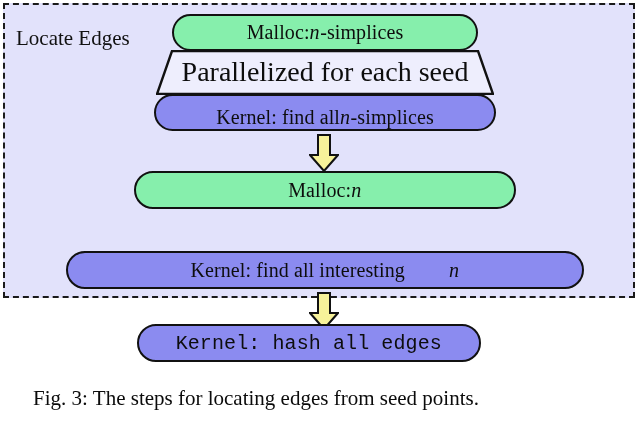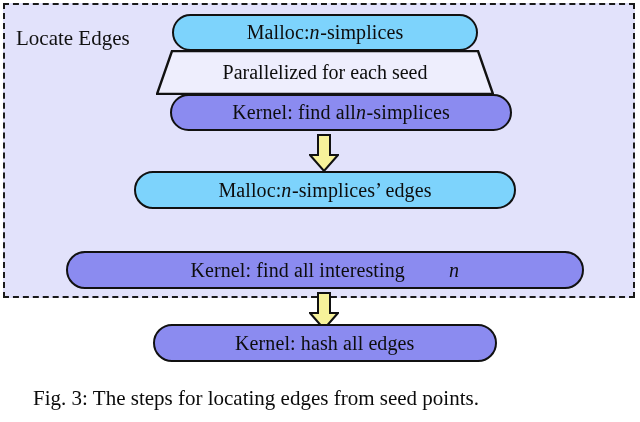--- a/index.html
+++ b/index.html
@@ -45,39 +45,39 @@
     border: 2px solid #111;
     border-radius: 999px;
     display: flex;
     align-items: center;
     justify-content: center;
     color: #0d0d0d;
     white-space: nowrap;
     font-size: 20px;
     letter-spacing: 0.1px;
   }
-  .node.malloc { background: #7dd3fc; }
+  .node.malloc { background: #86efac; }
   .node.kernel { background: #8b8bf0; }
 
   .node .ital { font-style: italic; padding-right: 0.5px; }
 
   
   .fan {
     position: absolute;
     box-sizing: border-box;
   }
   .fan svg { display: block; width: 100%; height: 100%; }
   .fan .fan-label {
     position: absolute;
     left: 0;
     right: 0;
     top: 50%;
     transform: translateY(-52%);
     text-align: center;
-    font-size: 20px;
+    font-size: 28px;
     color: #0d0d0d;
     white-space: nowrap;
   }
 
   
   .arrow {
     position: absolute;
     width: 30px;
   }
   .arrow svg { display: block; width: 100%; height: 100%; }
@@ -107,51 +107,50 @@
       <span>-simplices</span>
   </div>
 
   <div class="fan" style="left:151px; top:45px; width:338px; height:45px;">
     <svg viewBox="0 0 338 45" preserveAspectRatio="none">
       <polygon points="16,1 322,1 337,44 1,44" fill="#eeeefd" stroke="#111111" stroke-width="2.4" stroke-linejoin="miter"></polygon>
     </svg>
     <span class="fan-label"><span>Parallelized for each seed</span><span class="ital"></span><span></span></span>
   </div>
 
-  <div class="node kernel" style="left:165px; top:89px; width:342px; height:37px;">
+  <div class="node kernel" style="left:149px; top:89px; width:342px; height:37px;align-items:flex-end;">
     <span>Kernel: find all </span>
       <span class="ital">n</span>
       <span>-simplices</span>
   </div>
 
   <div class="arrow" style="left:304px; top:129px; height:38px;">
     <svg viewBox="0 0 30 38" preserveAspectRatio="none">
       <polygon points="9,1 21,1 21,21 29,21 15,37 1,21 9,21" fill="#f7f29a" stroke="#111111" stroke-width="2" stroke-linejoin="miter"></polygon>
     </svg>
   </div>
 
   <div class="node malloc" style="left:129px; top:166px; width:382px; height:38px;">
     <span>Malloc: </span>
       <span class="ital">n</span>
-      <span>-simplices’ edges</span>
   </div>
 
 
   <div class="node kernel" style="left:61px; top:246px; width:518px; height:38px;gap:44px;">
     <span>Kernel: find all interesting </span>
       <span class="ital">n</span>
   </div>
 
   <div class="arrow" style="left:304px; top:287px; height:38px;">
     <svg viewBox="0 0 30 38" preserveAspectRatio="none">
       <polygon points="9,1 21,1 21,21 29,21 15,37 1,21 9,21" fill="#f7f29a" stroke="#111111" stroke-width="2" stroke-linejoin="miter"></polygon>
     </svg>
   </div>
 
-  <div class="node kernel" style="left:148px; top:319px; width:344px; height:38px;">
+  <div class="node kernel" style="left:132px; top:319px; width:344px; height:38px;font-family:Liberation Mono, monospace;">
     <span>Kernel: hash all edges</span>
       <span class="ital"></span>
       <span></span>
   </div>
 
 </div>
 
 <div id="caption">Fig. 3: The steps for locating edges from seed points.</div>
 
 </body></html>

